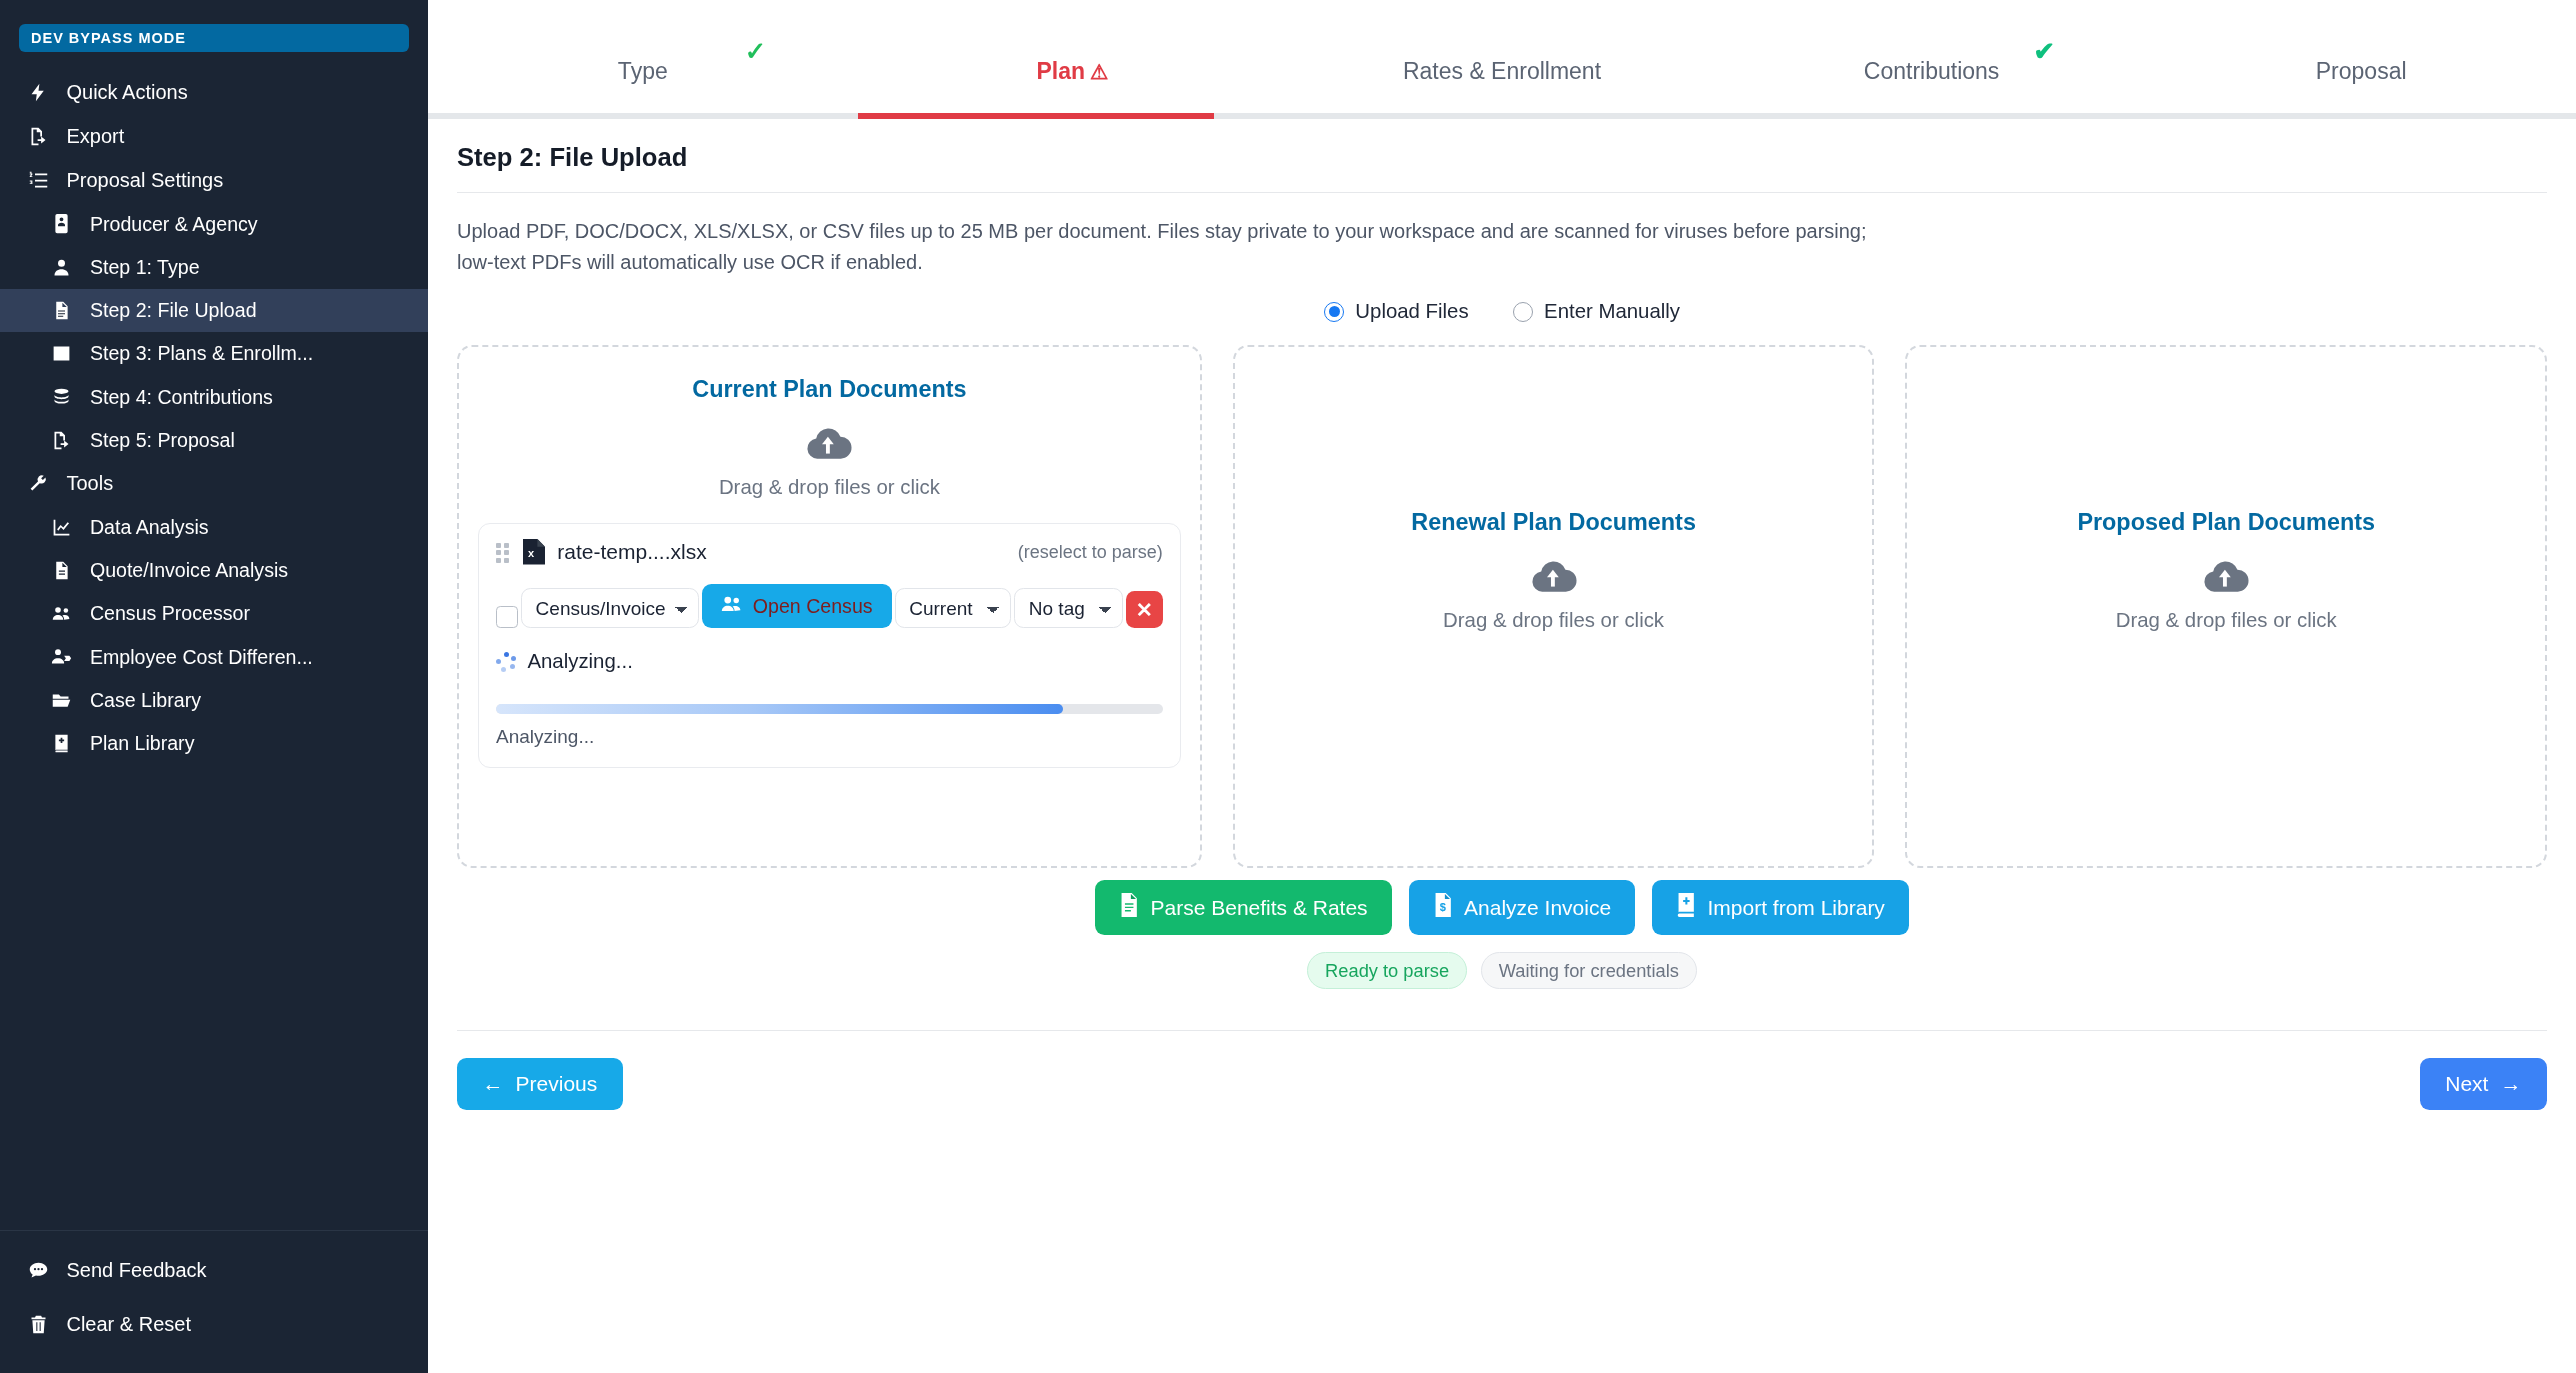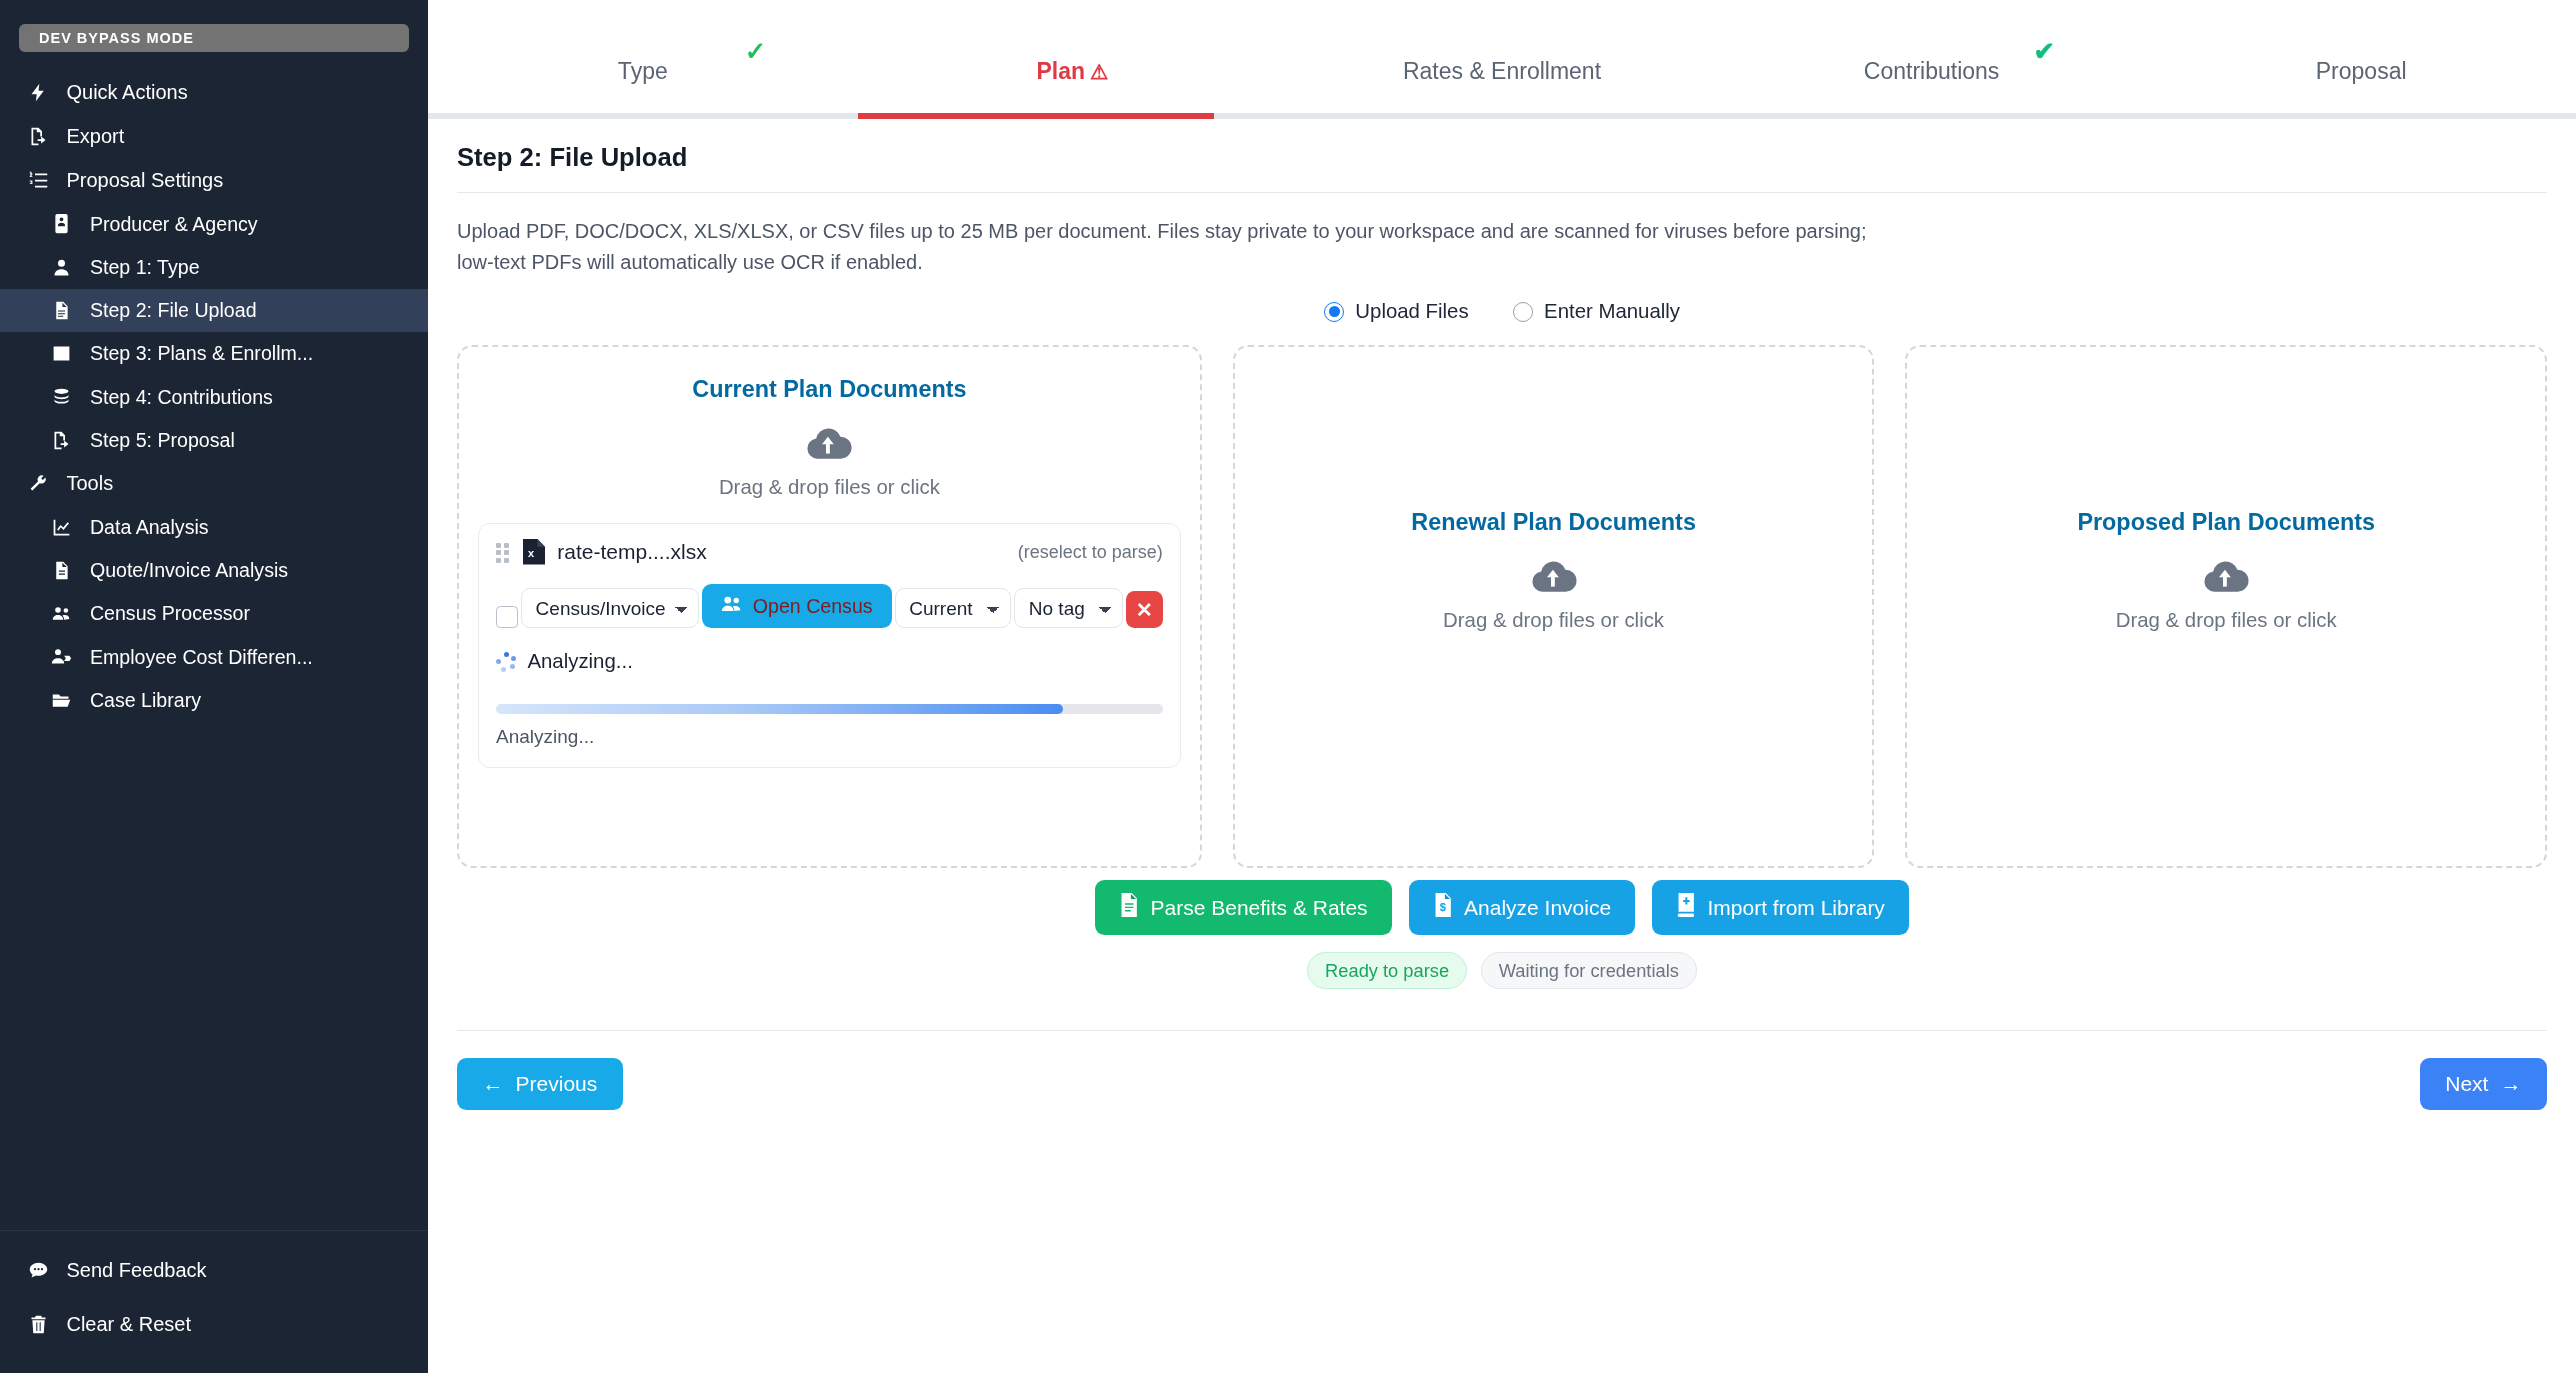--- a/index.html
+++ b/index.html
@@ -48,23 +48,23 @@
     border: 1.7px solid #ffffff; border-top: none; border-radius: 0 0 8.5px 8.5px;
   }
   .brand-text { font-size: 28px; font-weight: bold; letter-spacing: 0.4px; }
   .hamburger { width: 32px; cursor: pointer; }
   .hamburger span {
     display: block; height: 3.4px; background: #ffffff; border-radius: 1.7px; margin: 5.1px 0;
   }
 
   .sb-body { flex: 1; padding: 15.3px 0 0 0; overflow: hidden; }
   .dev-badge {
-    margin: 8.5px 19px 19px 19px; background: #737373; color: #ffffff;
+    margin: 8.5px 19px 19px 19px; background: #0369a1; color: #ffffff;
     font-size: 14.5px; font-weight: bold; letter-spacing: 1px;
-    padding: 6px 20px; border-radius: 6px;
+    padding: 6px 12px; border-radius: 6px;
   }
   .sb-item {
     display: flex; align-items: center; gap: 15.3px;
     padding: 9.4px 25.6px; font-size: 20px; color: #ffffff; cursor: pointer;
     white-space: nowrap; line-height: 1.25;
   }
   .sb-item.indent { padding-left: 49px; font-size: 19.6px; }
   .sb-item.active { background: #32405a; }
   .sb-ico { width: 25.6px; height: 24px; flex: 0 0 25.6px; display: flex; align-items: center; justify-content: center; }
   .sb-ico svg { width: 21px; height: 21px; fill: #ffffff; }
@@ -334,20 +334,29 @@
         <span>Employee Cost Differen...</span>
       </div>
       <div class="sb-item indent">
         <span class="sb-ico">
             <svg viewBox="0 0 24 24">
               <path d="M2 5h7l2 2.5h9V10H2z"></path>
               <path d="M2 11h20l-3 8H2z"></path>
             </svg>
           </span>
         <span>Case Library</span>
+      </div>
+      <div class="sb-item indent">
+        <span class="sb-ico">
+            <svg viewBox="0 0 24 24">
+              <path d="M5 2h14v17H6a1 1 0 00-1 1zM5 20h14v2H6a1 1 0 010-2z"></path>
+              <path d="M11 5.5h2v2h2v2h-2v2h-2v-2H9v-2h2z" fill="#1b2534"></path>
+            </svg>
+          </span>
+        <span>Plan Library</span>
       </div>
     </div>
 
     <div class="sb-footer">
       <div class="sb-divider"></div>
       <div class="sb-item">
         <span class="sb-ico">
             <svg viewBox="0 0 24 24">
               <path d="M12 3c5.5 0 10 3.4 10 7.5S17.5 18 12 18c-1 0-2-.1-2.9-.3L4 20l1.3-3.3C3.2 15.3 2 13 2 10.5 2 6.4 6.5 3 12 3z"></path>
               <circle cx="8" cy="10.5" r="1.3" fill="#1b2534"></circle>

